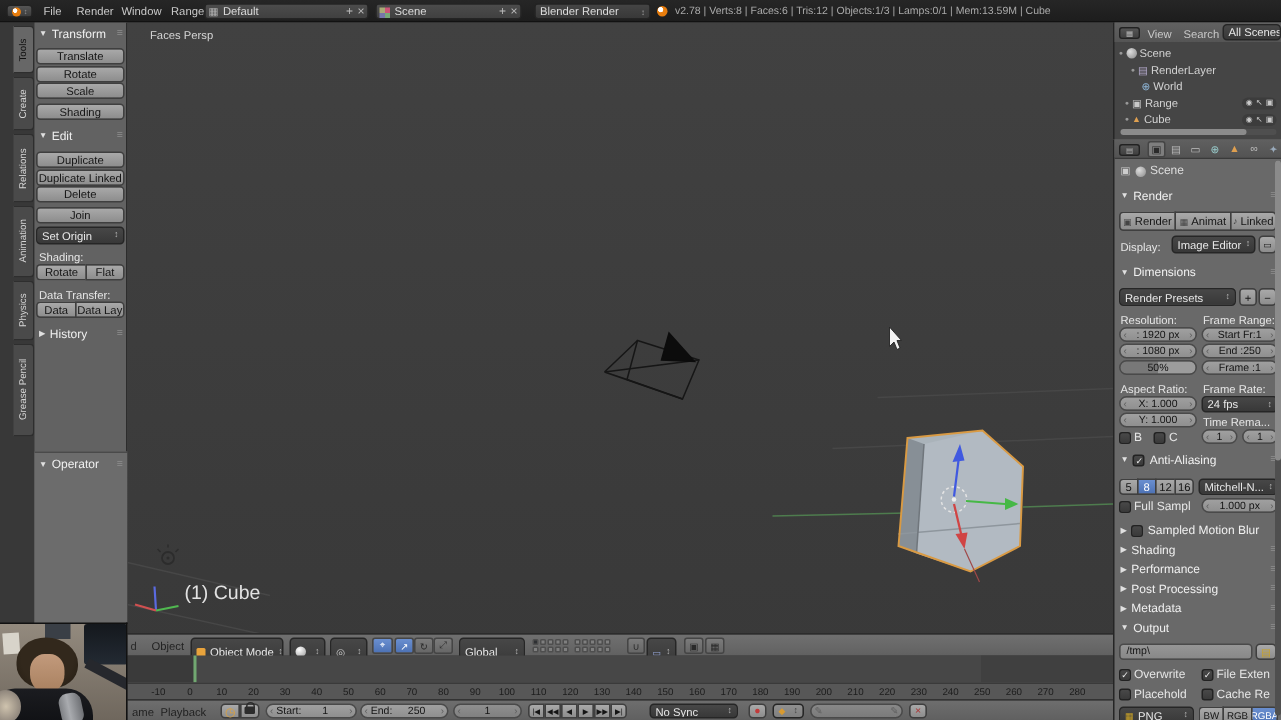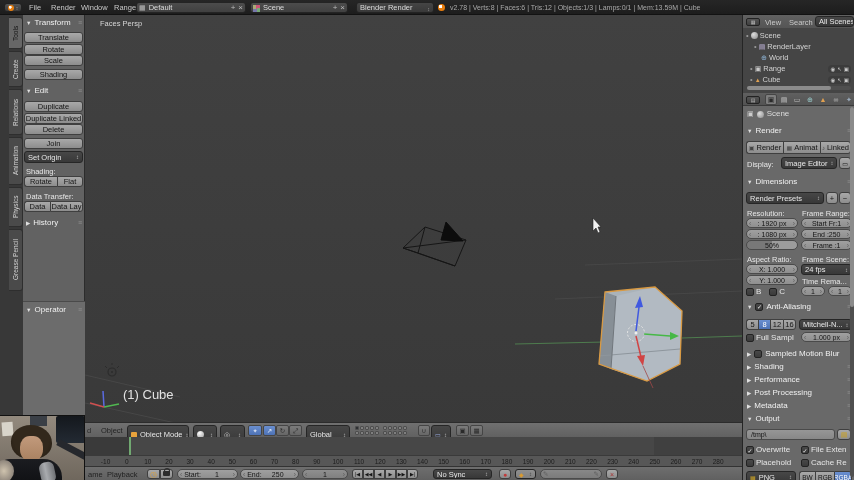--- a/index.html
+++ b/index.html
@@ -524,21 +524,21 @@
         <span class="val">End :250</span>
         <span class="ch">›</span>
       </div>
     <div class="fld" style="left:58px;top:147px;width:51px;height:10px">
         <span class="ch">‹</span>
         <span class="val">Frame :1</span>
         <span class="ch">›</span>
       </div>
 
     <span class="lbl" style="left:4px;top:162px">Aspect Ratio:</span>
-    <span class="lbl" style="left:59px;top:162px">Frame Scene:</span>
+    <span class="lbl" style="left:59px;top:162px">Frame Rate:</span>
     <div class="fld" style="left:3px;top:171px;width:52px;height:10px">
         <span class="ch">‹</span>
         <span class="val">X: 1.000</span>
         <span class="ch">›</span>
       </div>
     <div class="fld" style="left:3px;top:182px;width:52px;height:10px">
         <span class="ch">‹</span>
         <span class="val">Y: 1.000</span>
         <span class="ch">›</span>
       </div>

